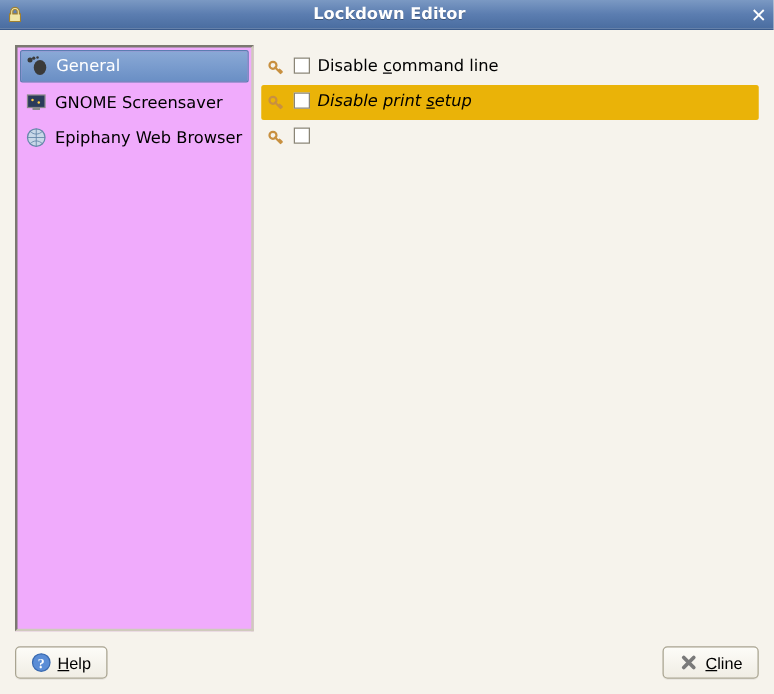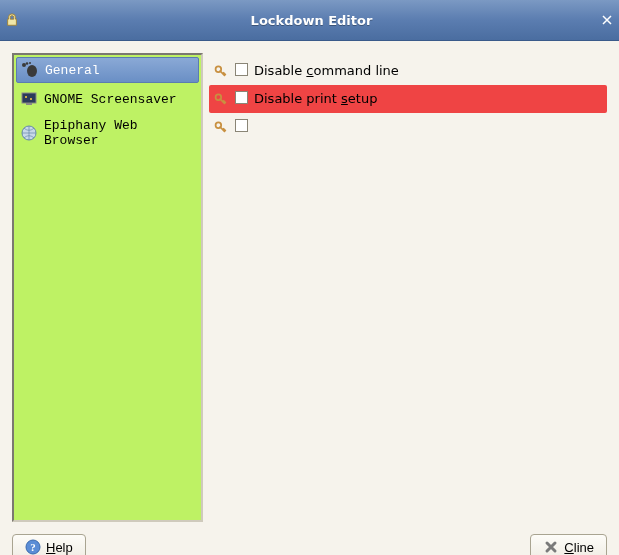--- a/index.html
+++ b/index.html
@@ -5,21 +5,21 @@
     * { box-sizing: border-box; margin: 0; padding: 0; }
     body {
       font-family: "DejaVu Sans", "Bitstream Vera Sans", sans-serif;
       font-size: 13px;
       background: #f6f3ec;
       width: 619px;
       height: 555px;
       overflow: hidden;
     }
     .titlebar {
-      height: 41px;
+      height: 24px;
       background: linear-gradient(to bottom, #7b99c3 0%, #5b7db0 50%, #4a6da0 100%);
       display: flex;
       align-items: center;
       color: #fff;
       font-weight: bold;
       padding: 0 4px;
       position: relative;
       border-bottom: 1px solid #3a5a8a;
     }
     .title-icon {
@@ -45,25 +45,24 @@
       display: flex;
       flex-direction: column;
     }
     .content-row {
       display: flex;
       flex: 1;
       gap: 6px;
     }
     .sidebar {
       width: 191px;
-      background: #bef264;
+      background: #f0abfc;
       border: 2px inset #cfcabc;
       border-radius: 0;
       overflow-y: auto;
-      font-family: Liberation Mono, monospace;
     }
     .sidebar-item {
       display: flex;
       align-items: center;
       gap: 6px;
       padding: 5px 6px;
       cursor: pointer;
     }
     .sidebar-item.selected {
       background: linear-gradient(to bottom, #8aa9d6 0%, #6a8fc5 100%);
@@ -83,21 +82,22 @@
       padding: 4px 0;
     }
     .option-row {
       display: flex;
       align-items: flex-start;
       gap: 6px;
       padding: 6px 4px;
       border-radius: 2px;
     }
     .option-row.hover {
-      background: #ef4444;
+      background: #eab308;
+      font-style: italic;
     }
     .key-icon {
       width: 16px; height: 16px;
       flex-shrink: 0;
       display: flex; align-items: center; justify-content: center;
     }
     .checkbox {
       width: 13px; height: 13px;
       border: 1px solid #8a8576;
       background: #fff;

